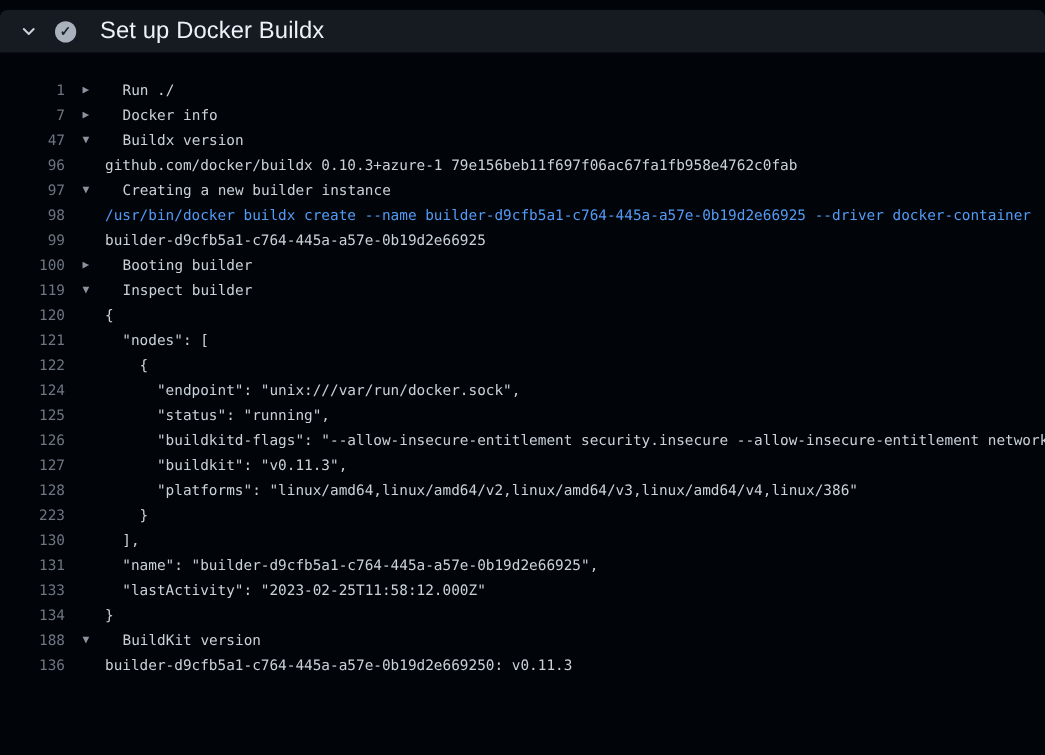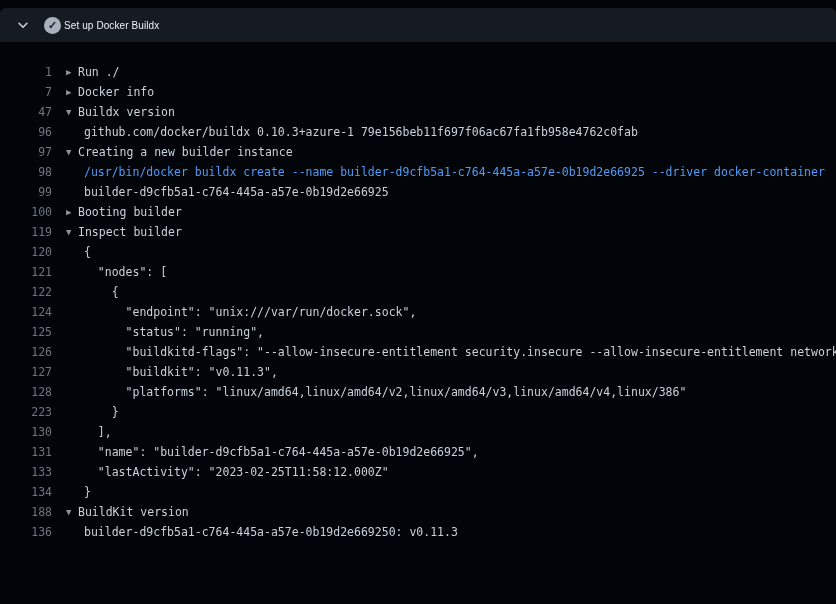--- a/index.html
+++ b/index.html
@@ -36,23 +36,23 @@
     width: 17px; height: 17px;
     border-radius: 50%;
     background: var(--icon-gray);
     color: var(--check-dark);
     display: flex; align-items: center; justify-content: center;
     font-size: 11px; font-weight: bold;
     margin-left: 12px;
     flex: none;
   }
   .step-title {
-    margin-left: 3px;
+    margin-left: 19px;
     color: var(--title-text);
-    font-size: 10px;
+    font-size: 19px;
     font-weight: 500;
     letter-spacing: 0.1px;
     white-space: nowrap;
   }
   .log {
     padding-top: 20px;
     font-family: "DejaVu Sans Mono", "Liberation Mono", monospace;
     font-size: 11.5px;
   }
   .line {
@@ -73,21 +73,21 @@
   }
   .arrow {
     flex: none;
     width: 12px;
     margin-left: 14px;
     font-size: 9px;
     color: var(--arrow-gray);
     line-height: 20px;
     text-align: left;
   }
-  .text { white-space: pre; }
+  .text { white-space: pre; margin-left: 20px; }
   .line.output .text, .line.command .text { margin-left: 6px; }
   .line.command .text { color: var(--command-text); }
   .line.group-collapsed, .line.group-expanded { cursor: pointer; }
 </style>
 </head>
 <body>
 
 <div class="step-header">
   <span class="chev">
     <svg width="14" height="14" viewBox="0 0 16 16">

